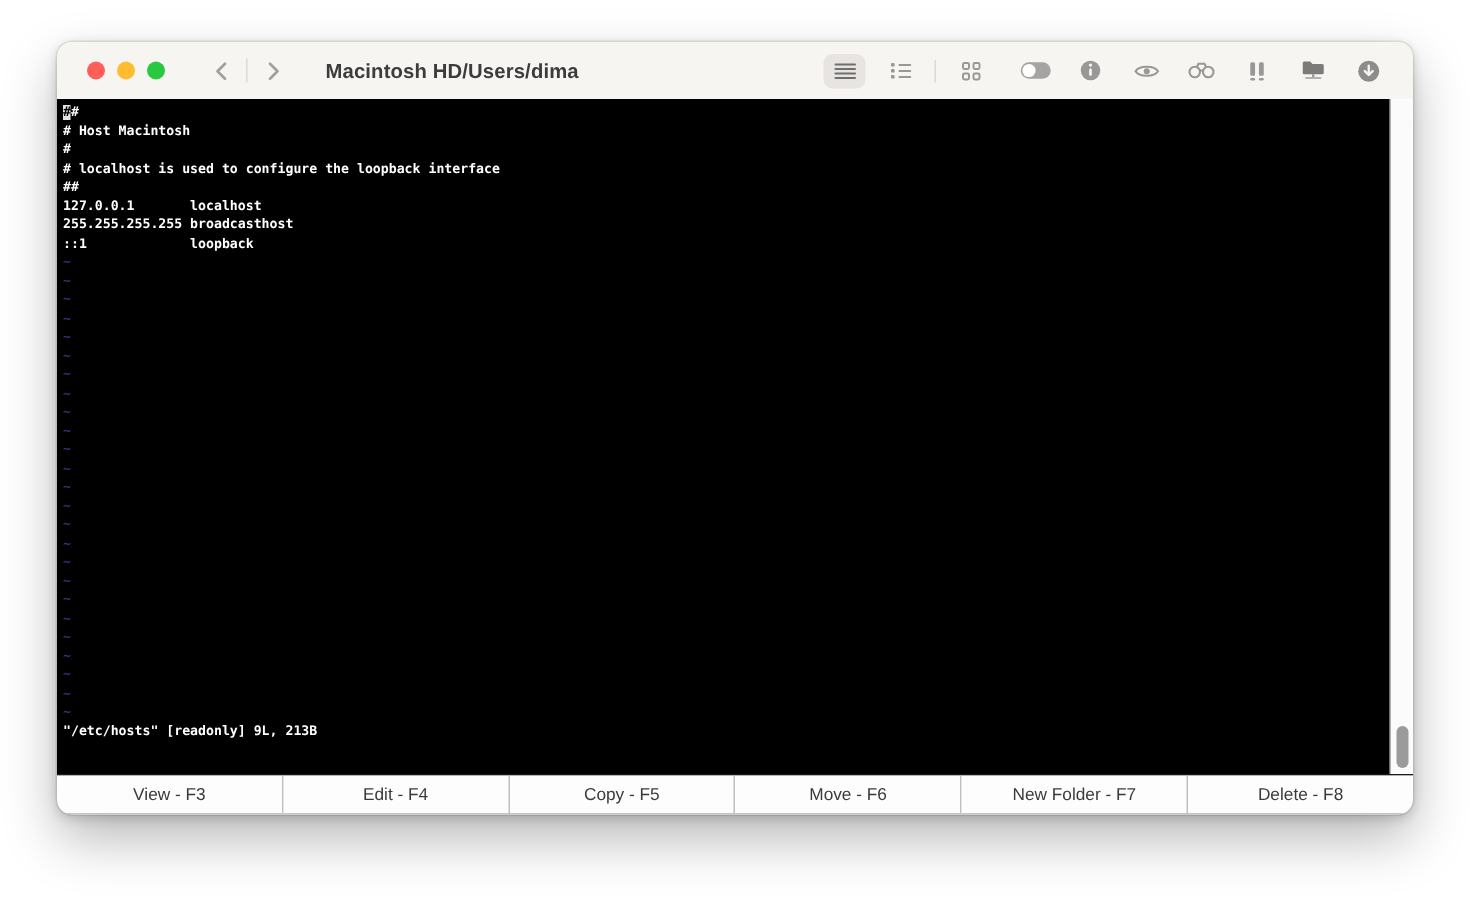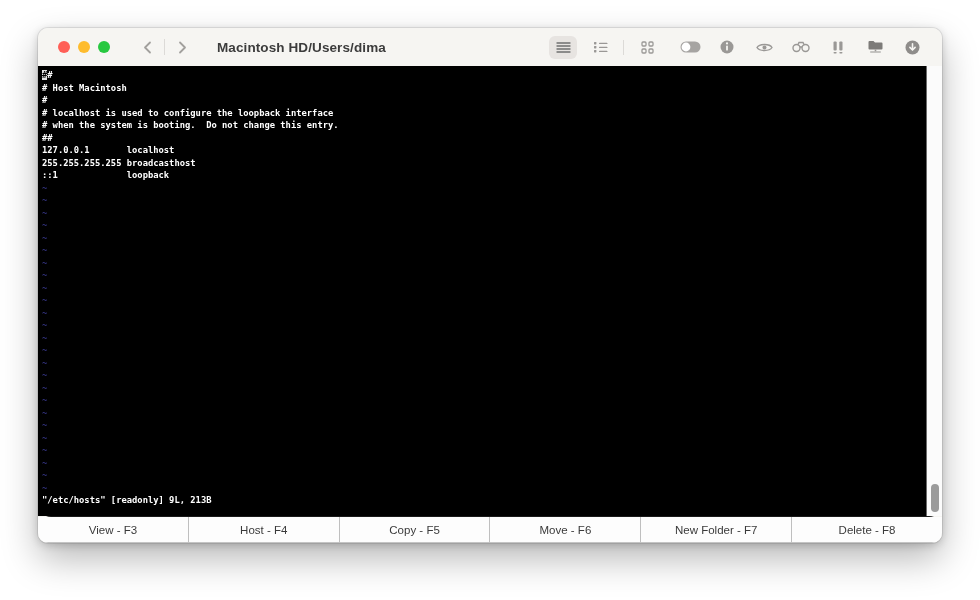--- a/index.html
+++ b/index.html
@@ -35,21 +35,21 @@
     line-height: 12.5px; color: #ffffff; }
   .term-line { white-space: pre; height: 12.5px; }
   .term-line.tilde { color: #32327e; }
   .cursor { background: #e3e3e3; color: #000; }
 
   .scrollbar { width: 16px; background: #fbfbfb; border-left: 1px solid #6b6b6b; position: relative; }
   .scroll-thumb { position: absolute; right: 3.5px; top: 418px; width: 8px; height: 28px;
     background: #9b9b9b; border-radius: 4px; }
 
   
-  .fnbar { height: 27px; display: flex; background: #aaaaaa; border-top: 1px solid #1a1a1a; border-radius: 13px; }
+  .fnbar { height: 27px; display: flex; background: #aaaaaa; border-top: 1px solid #1a1a1a; }
   .fn-btn { flex: 1; background: #fdfdfd; border: none; border-right: 1px solid #bfbfbf;
     border-bottom: 1px solid #c4c4c4; font-family: "Liberation Sans", sans-serif;
     font-size: 11.5px; color: #3a3a3a; cursor: default; }
   .fn-btn:last-child { border-right: none; text-align: center; }
 
   .icon-svg { display: block; }
 </style>
 </head>
 <body>
 
@@ -169,21 +169,20 @@
       </button>
     </div>
   </div>
 
   <div class="terminal-wrap">
     <div class="terminal">
         <div class="term-line"><span class="cursor">#</span>#</div>
         <div class="term-line"># Host Macintosh</div>
         <div class="term-line">#</div>
         <div class="term-line"># localhost is used to configure the loopback interface</div>
-        <div class="term-line"># when the system is booting.  Do not change this entry.</div>
         <div class="term-line">##</div>
         <div class="term-line">127.0.0.1       localhost</div>
         <div class="term-line">255.255.255.255 broadcasthost</div>
         <div class="term-line">::1             loopback</div>
         <div class="term-line tilde">~</div>
         <div class="term-line tilde">~</div>
         <div class="term-line tilde">~</div>
         <div class="term-line tilde">~</div>
         <div class="term-line tilde">~</div>
         <div class="term-line tilde">~</div>
@@ -208,20 +207,20 @@
         <div class="term-line tilde">~</div>
         <div class="term-line">"/etc/hosts" [readonly] 9L, 213B</div>
       </div>
     <div class="scrollbar">
       <div class="scroll-thumb"></div>
     </div>
   </div>
 
   <div class="fnbar">
     <button class="fn-btn">View - F3</button>
-    <button class="fn-btn">Host - F4</button>
+    <button class="fn-btn">Edit - F4</button>
     <button class="fn-btn">Copy - F5</button>
     <button class="fn-btn">Move - F6</button>
     <button class="fn-btn">New Folder - F7</button>
     <button class="fn-btn">Delete - F8</button>
   </div>
 
 </div>
 
 </body></html>

